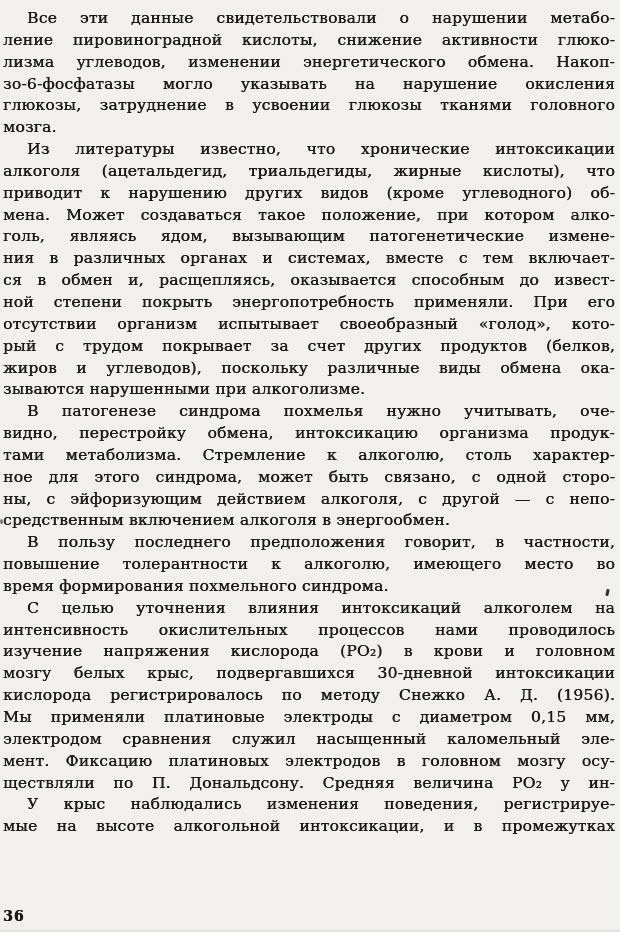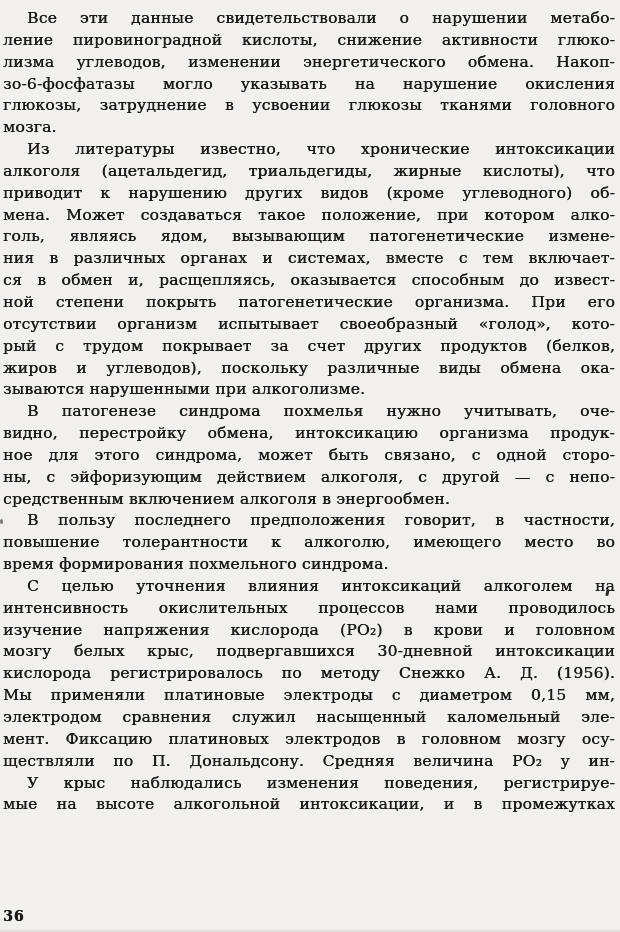--- a/index.html
+++ b/index.html
@@ -64,30 +64,31 @@
   </div>
 
   <div class="para">
     <div class="line first">Из литературы известно, что хронические интоксикации</div>
     <div class="line">алкоголя (ацетальдегид, триальдегиды, жирные кислоты), что</div>
     <div class="line">приводит к нарушению других видов (кроме углеводного) об-</div>
     <div class="line">мена. Может создаваться такое положение, при котором алко-</div>
     <div class="line">голь, являясь ядом, вызывающим патогенетические измене-</div>
     <div class="line">ния в различных органах и системах, вместе с тем включает-</div>
     <div class="line">ся в обмен и, расщепляясь, оказывается способным до извест-</div>
-    <div class="line">ной степени покрыть патогенетические организма. При его</div>
+    <div class="line">ной степени покрыть энергопотребность применяли. При его</div>
     <div class="line">отсутствии организм испытывает своеобразный «голод», кото-</div>
     <div class="line">рый с трудом покрывает за счет других продуктов (белков,</div>
     <div class="line">жиров и углеводов), поскольку различные виды обмена ока-</div>
     <div class="line end">зываются нарушенными при алкоголизме.</div>
   </div>
 
   <div class="para">
     <div class="line first">В патогенезе синдрома похмелья нужно учитывать, оче-</div>
     <div class="line">видно, перестройку обмена, интоксикацию организма продук-</div>
+    <div class="line">тами метаболизма. Стремление к алкоголю, столь характер-</div>
     <div class="line">ное для этого синдрома, может быть связано, с одной сторо-</div>
     <div class="line">ны, с эйфоризующим действием алкоголя, с другой — с непо-</div>
     <div class="line end">средственным включением алкоголя в энергообмен.</div>
   </div>
 
   <div class="para">
     <div class="line first">В пользу последнего предположения говорит, в частности,</div>
     <div class="line">повышение толерантности к алкоголю, имеющего место во</div>
     <div class="line end">время формирования похмельного синдрома.</div>
   </div>

